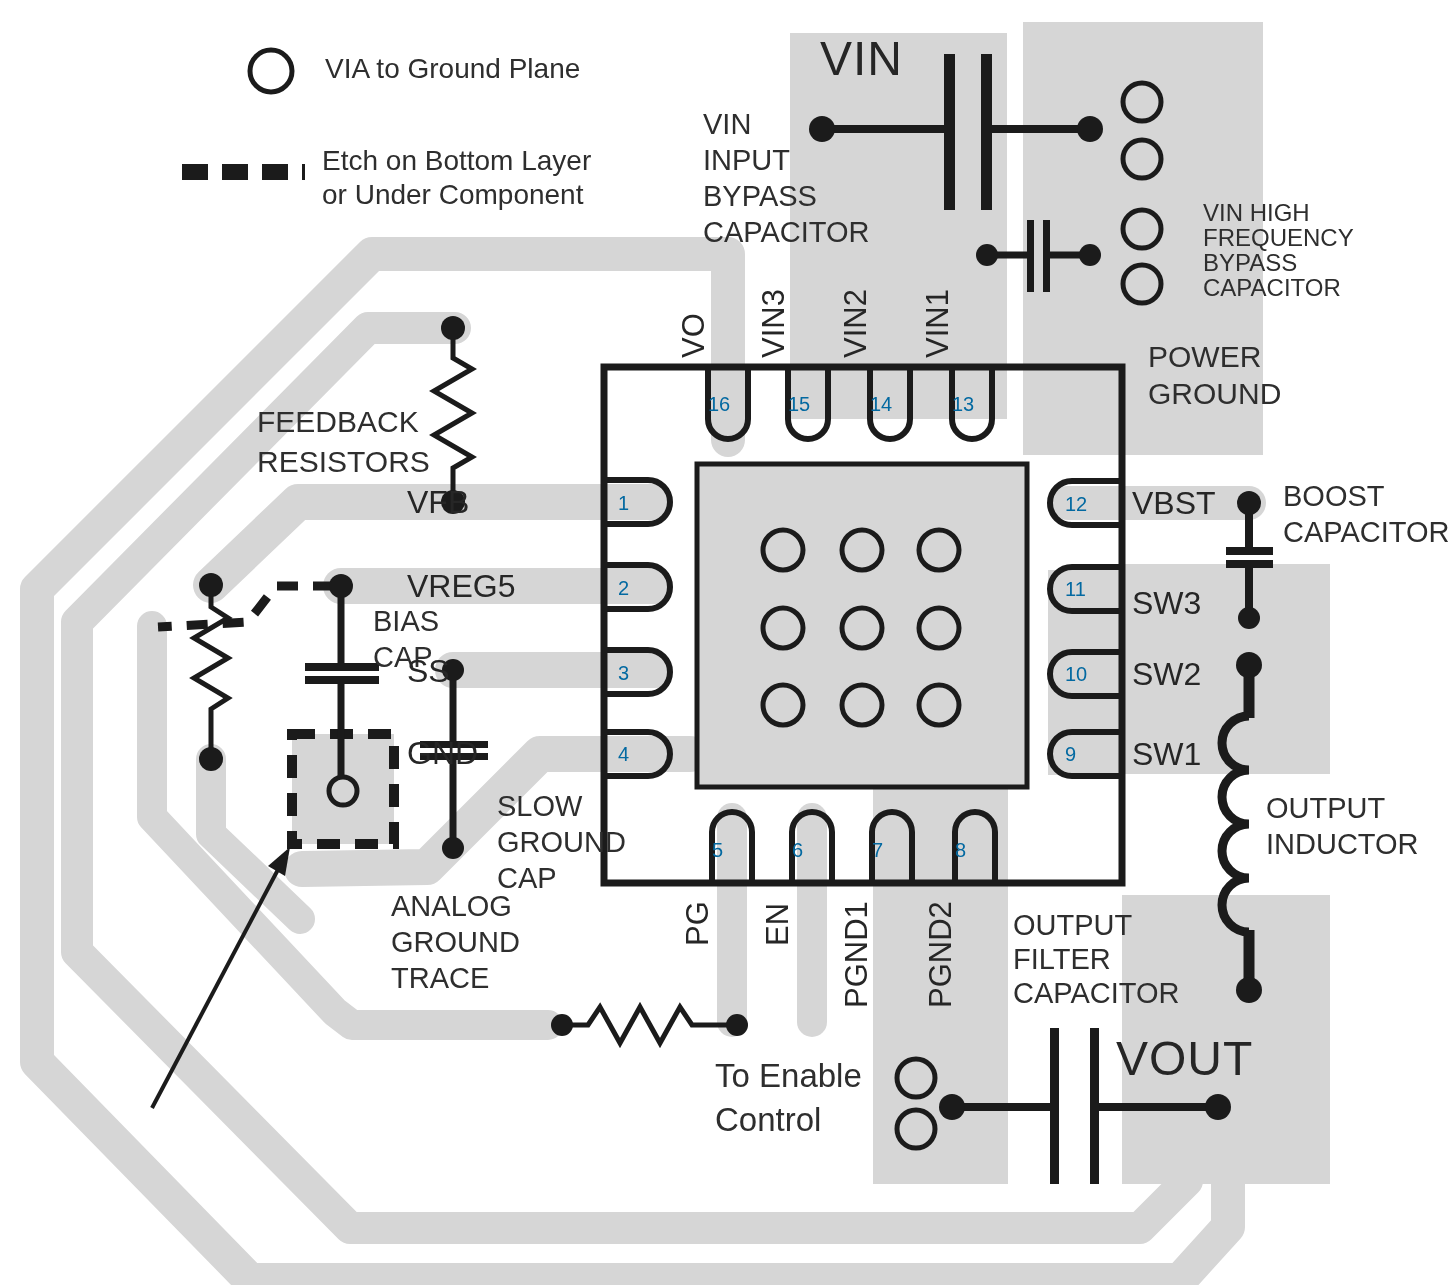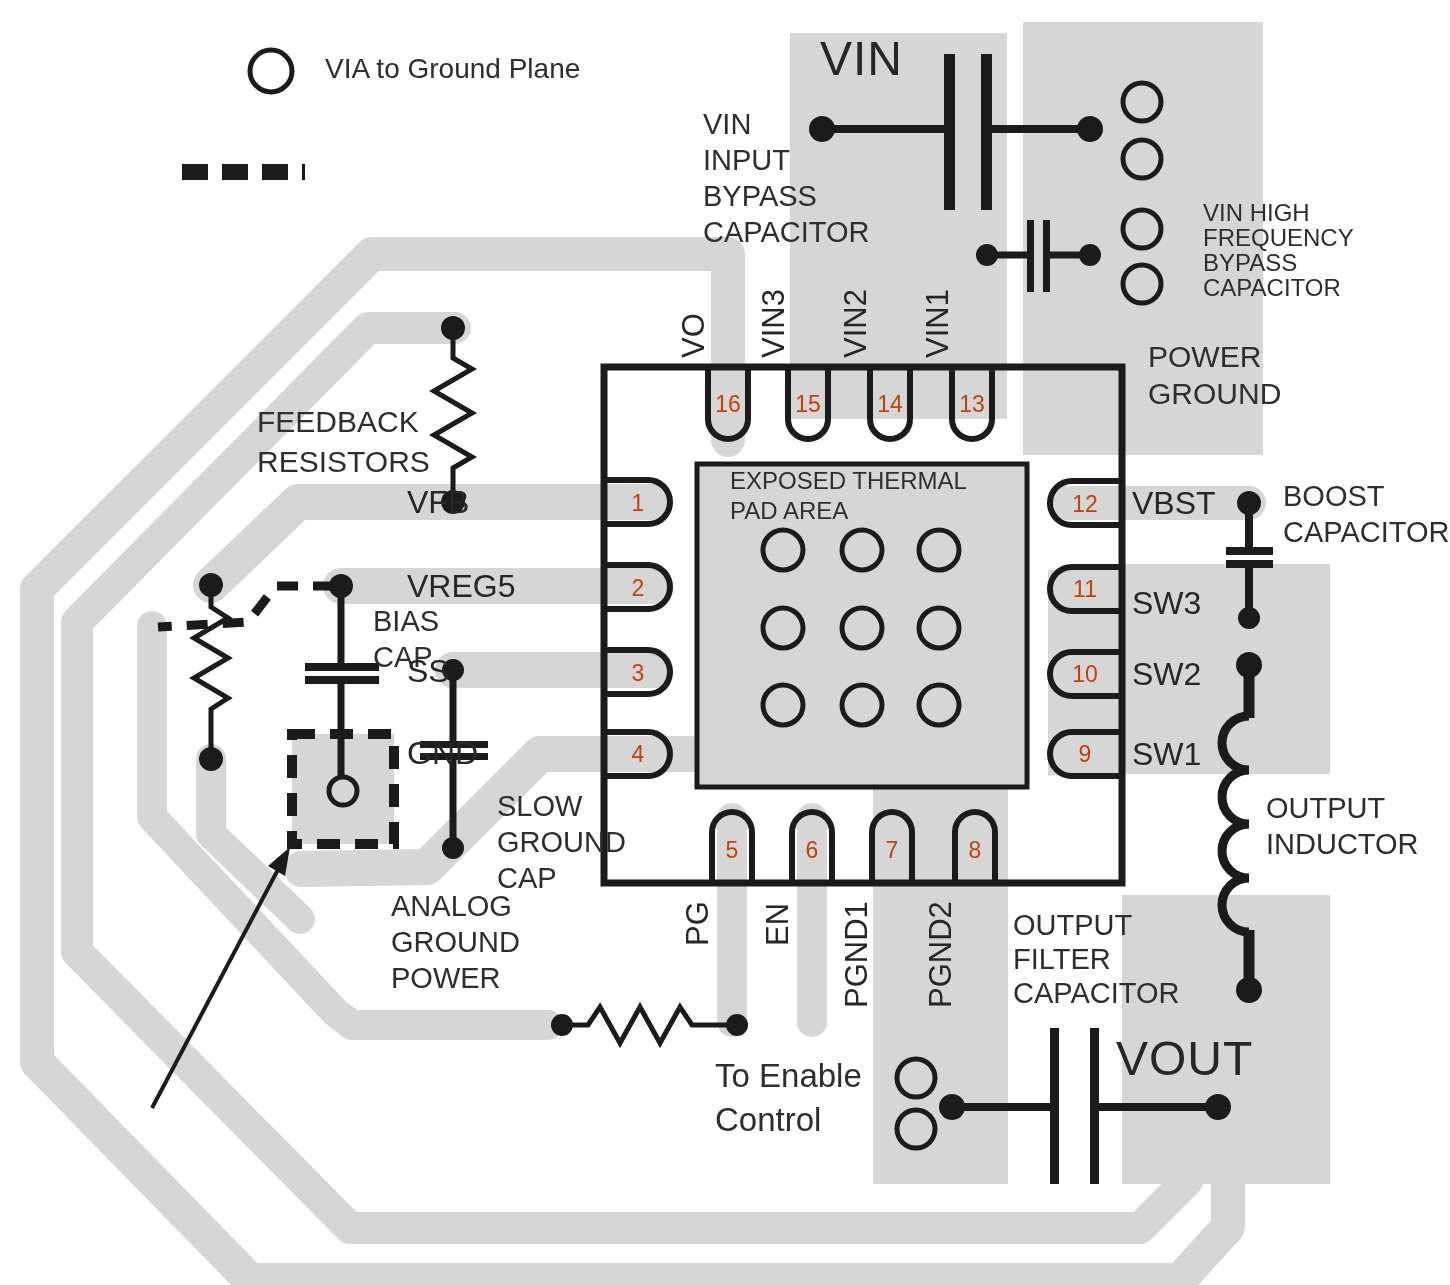--- a/index.html
+++ b/index.html
@@ -9,21 +9,21 @@
   .lbl{position:absolute;white-space:pre-line;font-size:29px;line-height:36px;color:#2e2e2e;}
   .legend-lbl{font-size:28px;line-height:34px;}
   .small{font-size:24px;line-height:25px;}
   .big{font-size:48px;line-height:50px;letter-spacing:1px;color:#262626;}
   .fb{font-size:30px;line-height:40px;}
   .pgl{font-size:30px;line-height:37px;}
   .padlbl{font-size:24px;line-height:30px;}
   .enable{font-size:33px;line-height:44px;}
   .pname{position:absolute;font-size:32px;line-height:34px;white-space:nowrap;color:#262626;}
   .pname.r{width:190px;text-align:left;}
-  .pnum{position:absolute;width:40px;text-align:center;font-size:23px;line-height:32px;color:#c2410c;}
+  .pnum{position:absolute;width:40px;font-size:20px;line-height:32px;color:#0369a1;}
   .vlabel{position:absolute;font-size:31px;line-height:34px;white-space:nowrap;color:#262626;
           transform:rotate(-90deg);transform-origin:0 100%;}
 </style>
 </head>
 <body>
 
 <div id="board">
 
 <svg id="wires" width="1450" height="1285" viewBox="0 0 1450 1285">
 
@@ -188,20 +188,22 @@
       <circle cx="1249" cy="481" r="12"></circle>
           <circle cx="1249" cy="596" r="11"></circle>
       <circle cx="1249" cy="643" r="13"></circle>
           <circle cx="1249" cy="968" r="13"></circle>
     </g>
     <polygon points="290,825 285,854 268,844"></polygon>
   </g>
 </svg>
 
   <div class="lbl legend-lbl" style="left:325px;top:30px">VIA to Ground Plane</div>
+  <div class="lbl legend-lbl" style="left:322px;top:122px">Etch on Bottom Layer
+or Under Component</div>
 
   <div class="lbl big" style="left:820px;top:12px">VIN</div>
   <div class="lbl big" style="left:1116px;top:1012px">VOUT</div>
 
   <div class="lbl" style="left:703px;top:84px">VIN
 INPUT
 BYPASS
 CAPACITOR</div>
   <div class="lbl small" style="left:1203px;top:178px">VIN HIGH
 FREQUENCY
@@ -211,32 +213,30 @@
 GROUND</div>
   <div class="lbl fb" style="left:257px;top:380px">FEEDBACK
 RESISTORS</div>
   <div class="lbl" style="left:373px;top:581px">BIAS
 CAP</div>
   <div class="lbl" style="left:497px;top:766px">SLOW
 GROUND
 CAP</div>
   <div class="lbl" style="left:391px;top:866px">ANALOG
 GROUND
-POWER</div>
+TRACE</div>
   <div class="lbl enable" style="left:715px;top:1032px">To Enable
 Control</div>
   <div class="lbl" style="left:1283px;top:456px">BOOST
 CAPACITOR</div>
   <div class="lbl" style="left:1266px;top:768px">OUTPUT
 INDUCTOR</div>
   <div class="lbl" style="left:1013px;top:886px;line-height:34px">OUTPUT
 FILTER
 CAPACITOR</div>
-  <div class="lbl padlbl" style="left:730px;top:444px">EXPOSED THERMAL
-PAD AREA</div>
 
   <div class="vlabel" style="left:711px;top:302px">VO</div>
   <div class="vlabel" style="left:791px;top:302px">VIN3</div>
   <div class="vlabel" style="left:873px;top:302px">VIN2</div>
   <div class="vlabel" style="left:955px;top:302px">VIN1</div>
 
   <div class="vlabel" style="left:715px;top:890px">PG</div>
   <div class="vlabel" style="left:795px;top:890px">EN</div>
   <div class="vlabel" style="left:874px;top:952px">PGND1</div>
   <div class="vlabel" style="left:958px;top:952px">PGND2</div>

